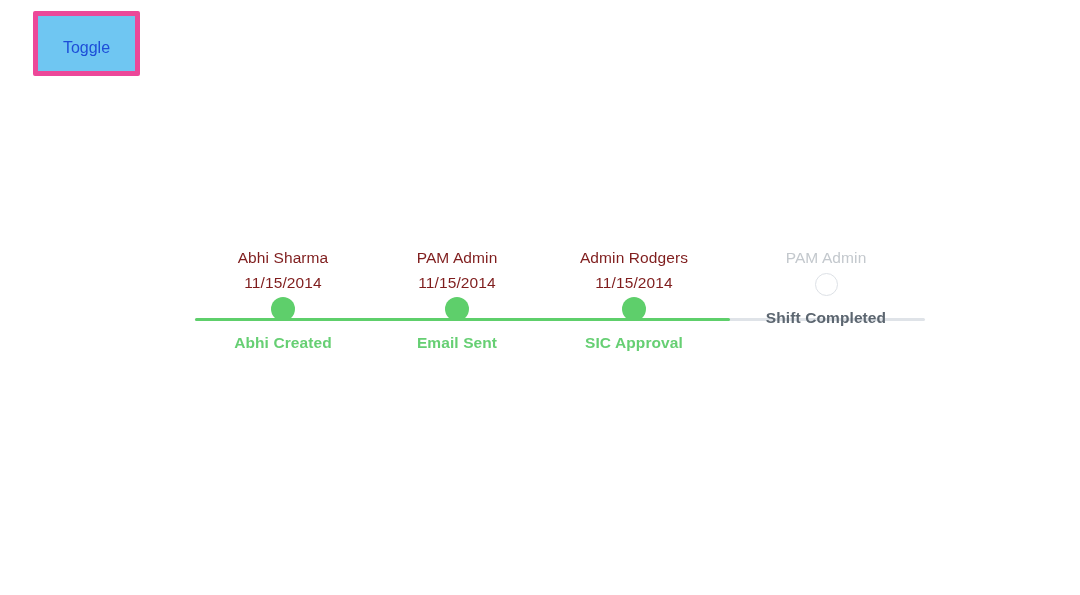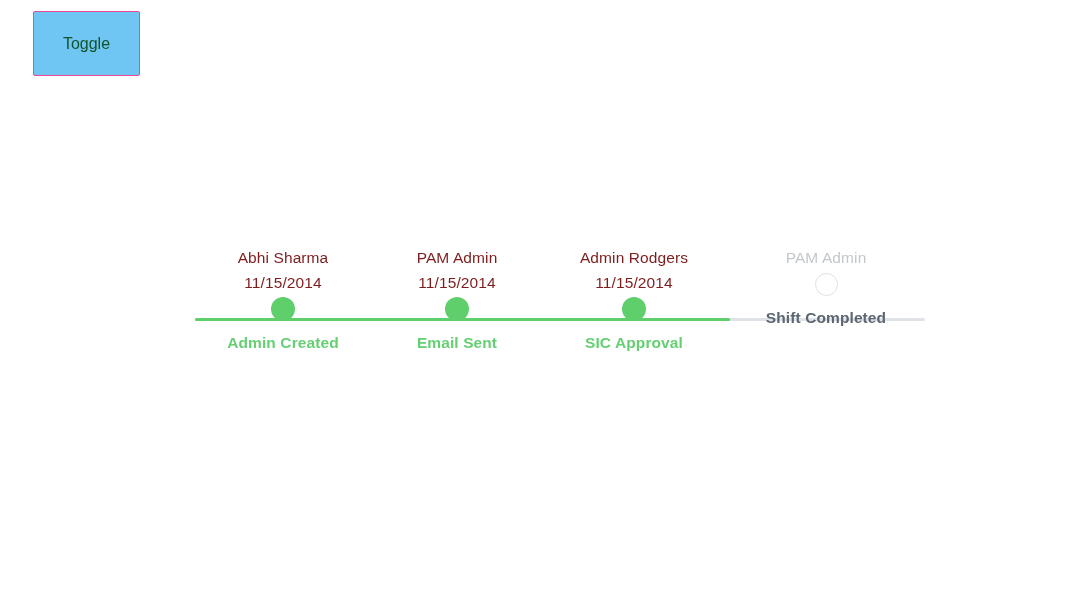--- a/index.html
+++ b/index.html
@@ -17,23 +17,23 @@
   }
 
   
   .toggle-button {
     position: absolute;
     left: 33px;
     top: 11px;
     width: 107px;
     height: 65px;
     background: #6fc6f2;
-    border: 1px solid #ec4899;
+    border: 5px solid #ec4899;
     border-radius: 2px;
-    color: #14532d;
+    color: #1d4ed8;
     font-size: 16px;
     font-family: "Liberation Sans", "DejaVu Sans", sans-serif;
     line-height: 63px;
     text-align: center;
     padding: 0;
     cursor: pointer;
     box-sizing: border-box;
   }
 
   
@@ -134,21 +134,21 @@
   <div class="track">
     <div class="track-fill"></div>
   </div>
 
   <div class="step" style="left:88px;">
     <div class="step-meta">Abhi Sharma</div>
     <div class="step-meta">11/15/2014</div>
     <div class="node-row">
       <div class="node done"></div>
     </div>
-    <div class="step-label done">Admin Created</div>
+    <div class="step-label done">Abhi Created</div>
   </div>
 
   <div class="step" style="left:262px;">
     <div class="step-meta">PAM Admin</div>
     <div class="step-meta">11/15/2014</div>
     <div class="node-row">
       <div class="node done"></div>
     </div>
     <div class="step-label done">Email Sent</div>
   </div>

